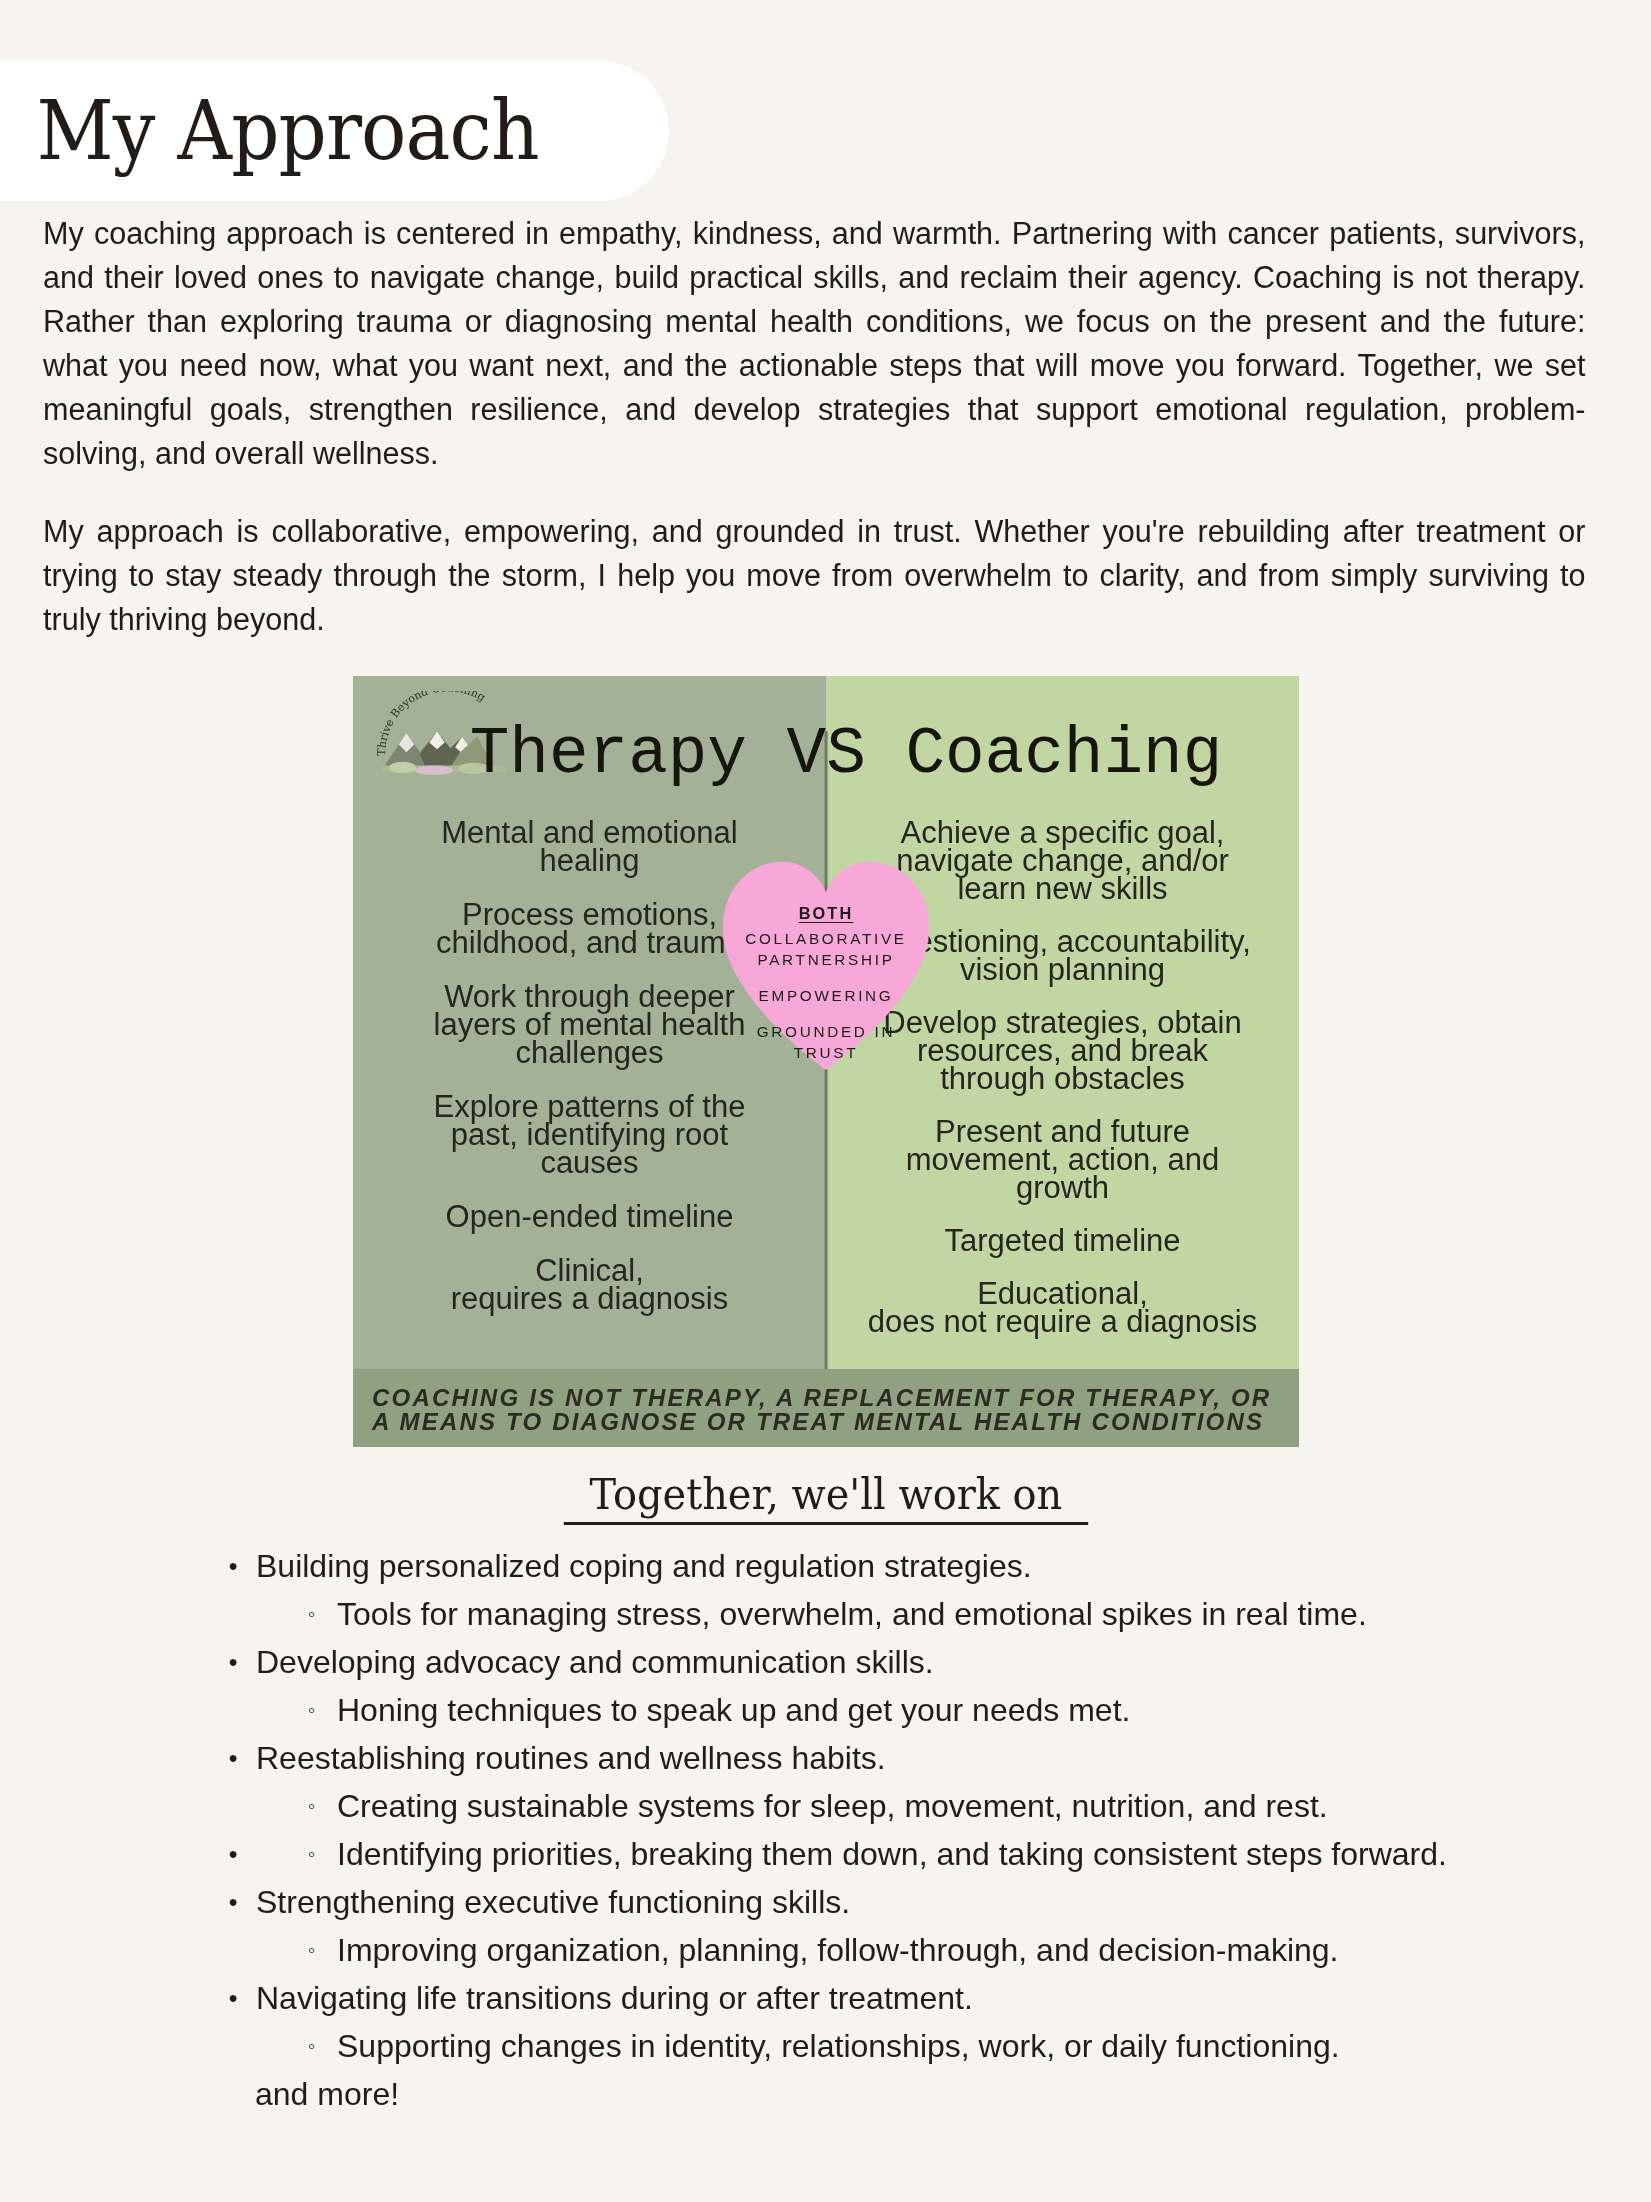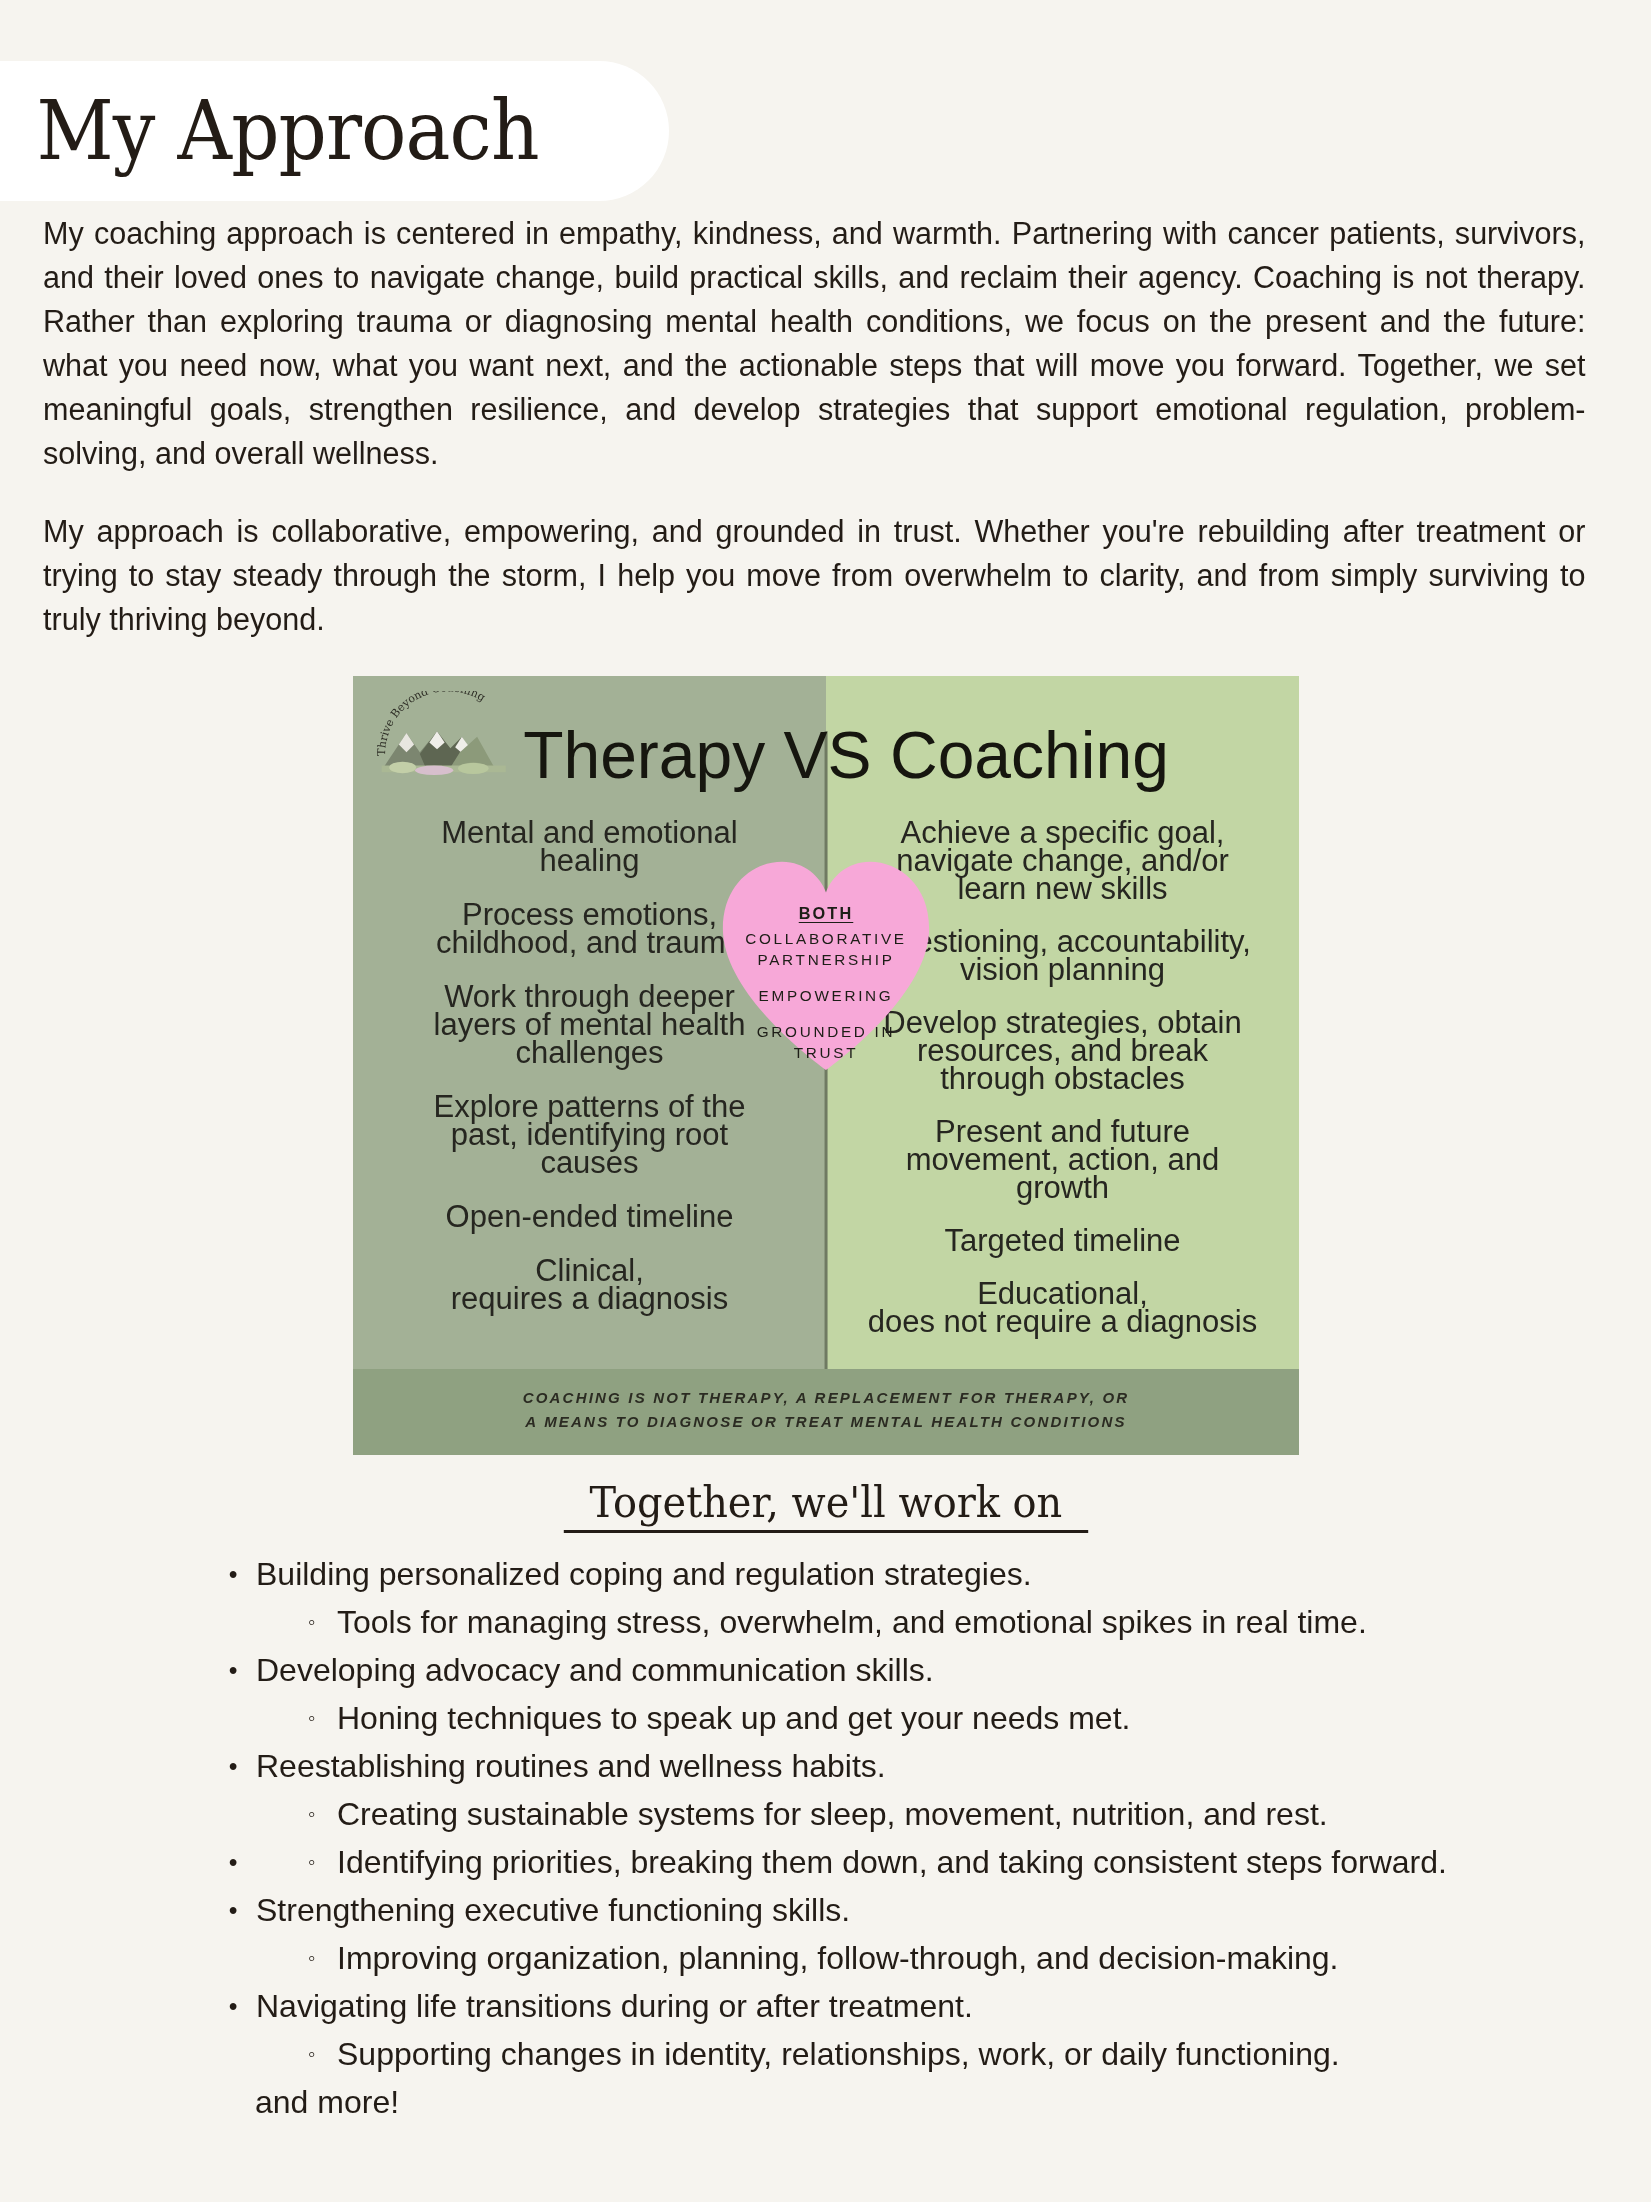--- a/index.html
+++ b/index.html
@@ -97,21 +97,21 @@
     width: 148px;
     height: 86px;
     z-index: 3;
   }
   .info-title {
     position: absolute;
     left: 0;
     right: 0;
     top: 46px;
     text-align: center;
-    font-family: Liberation Sans, sans-serif;
+    font-family: Liberation Mono, monospace;
     font-size: 66px;
     line-height: 1;
     color: #16160f;
     z-index: 3;
     padding-left: 40px;
     box-sizing: border-box;
   }
   .col ul {
     list-style: none;
     margin: 0;
@@ -165,25 +165,24 @@
   .heart-line {
     font-size: 15.3px;
     letter-spacing: 2.7px;
     line-height: 21px;
   }
   .heart-gap { height: 15.3px; }
 
   
   .disclaimer {
     background: #8fa181;
-    padding: 17px 19px 21px 19px;
-    text-align: center;
+    padding: 17px 19px 13px 19px;
     font-style: italic;
     font-weight: bold;
-    font-size: 15px;
+    font-size: 24px;
     line-height: 24px;
     letter-spacing: 2.2px;
     color: #2b2b22;
   }
 
   
   .together-wrap {
     text-align: center;
     margin-top: 25px;
   }

